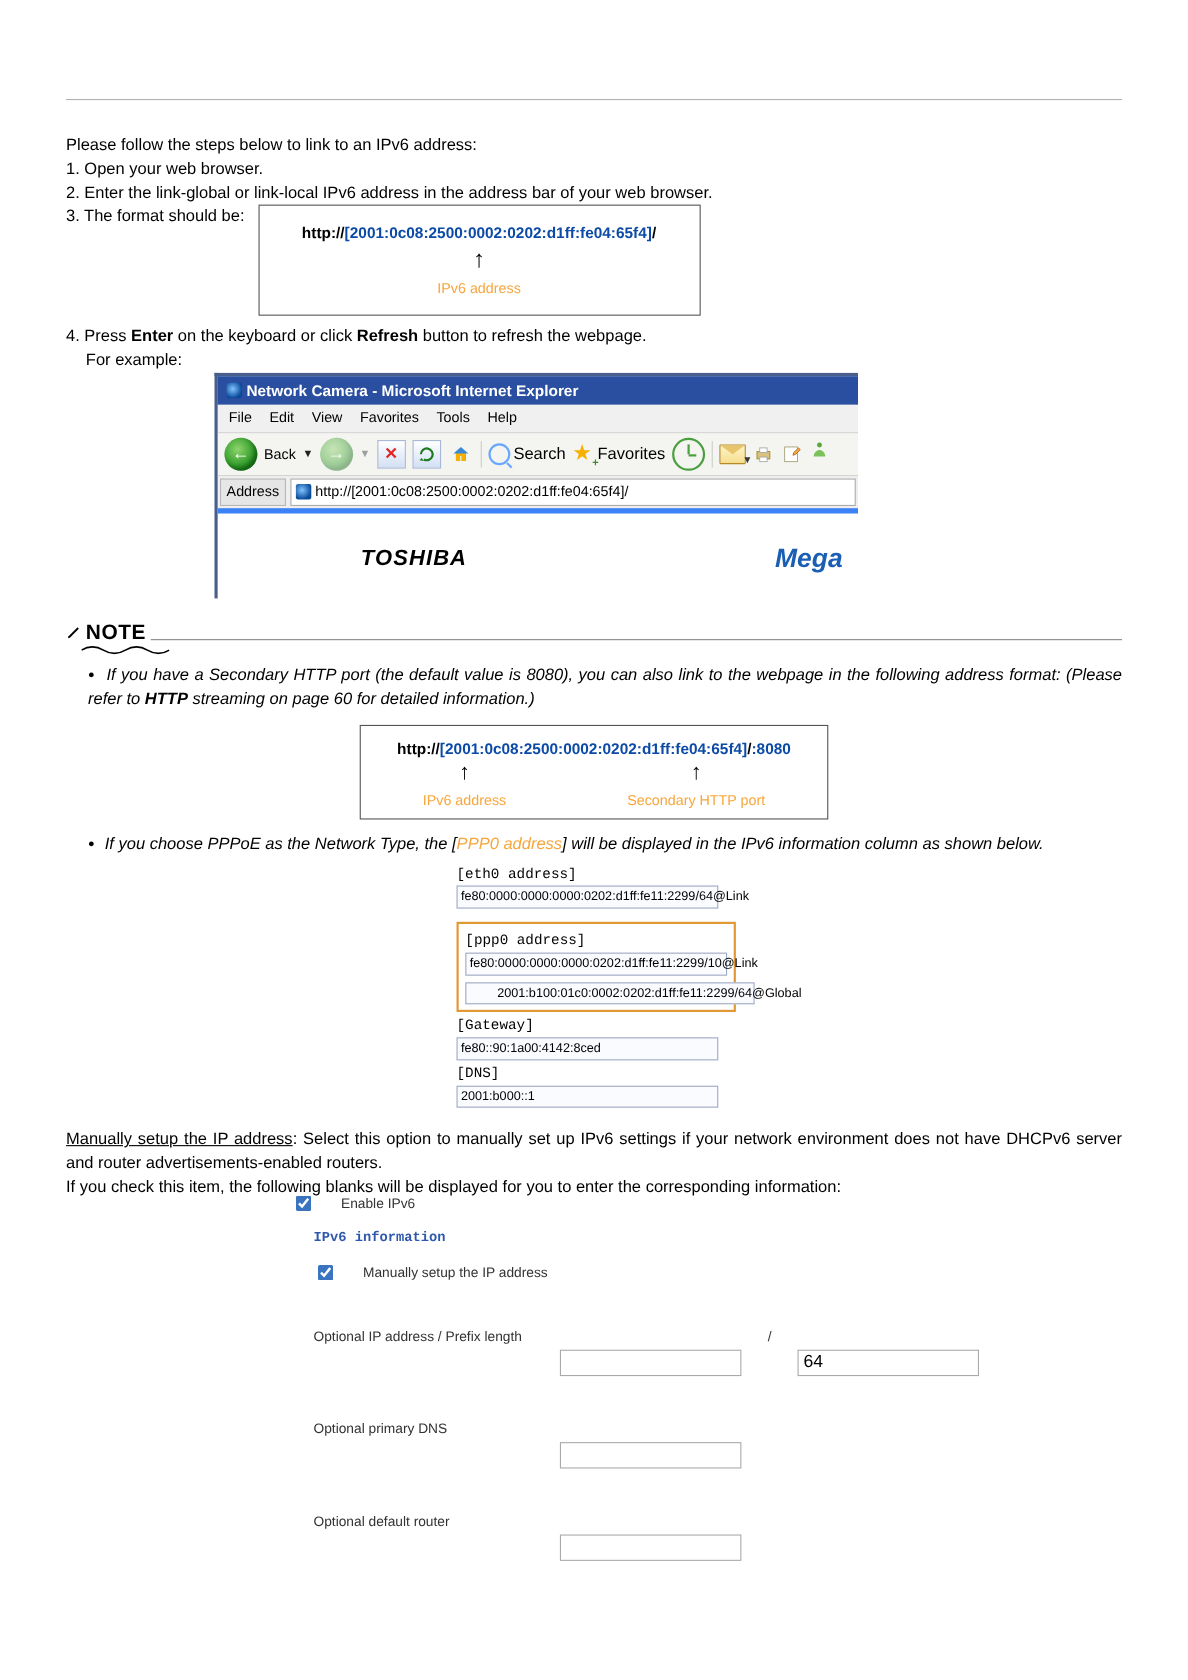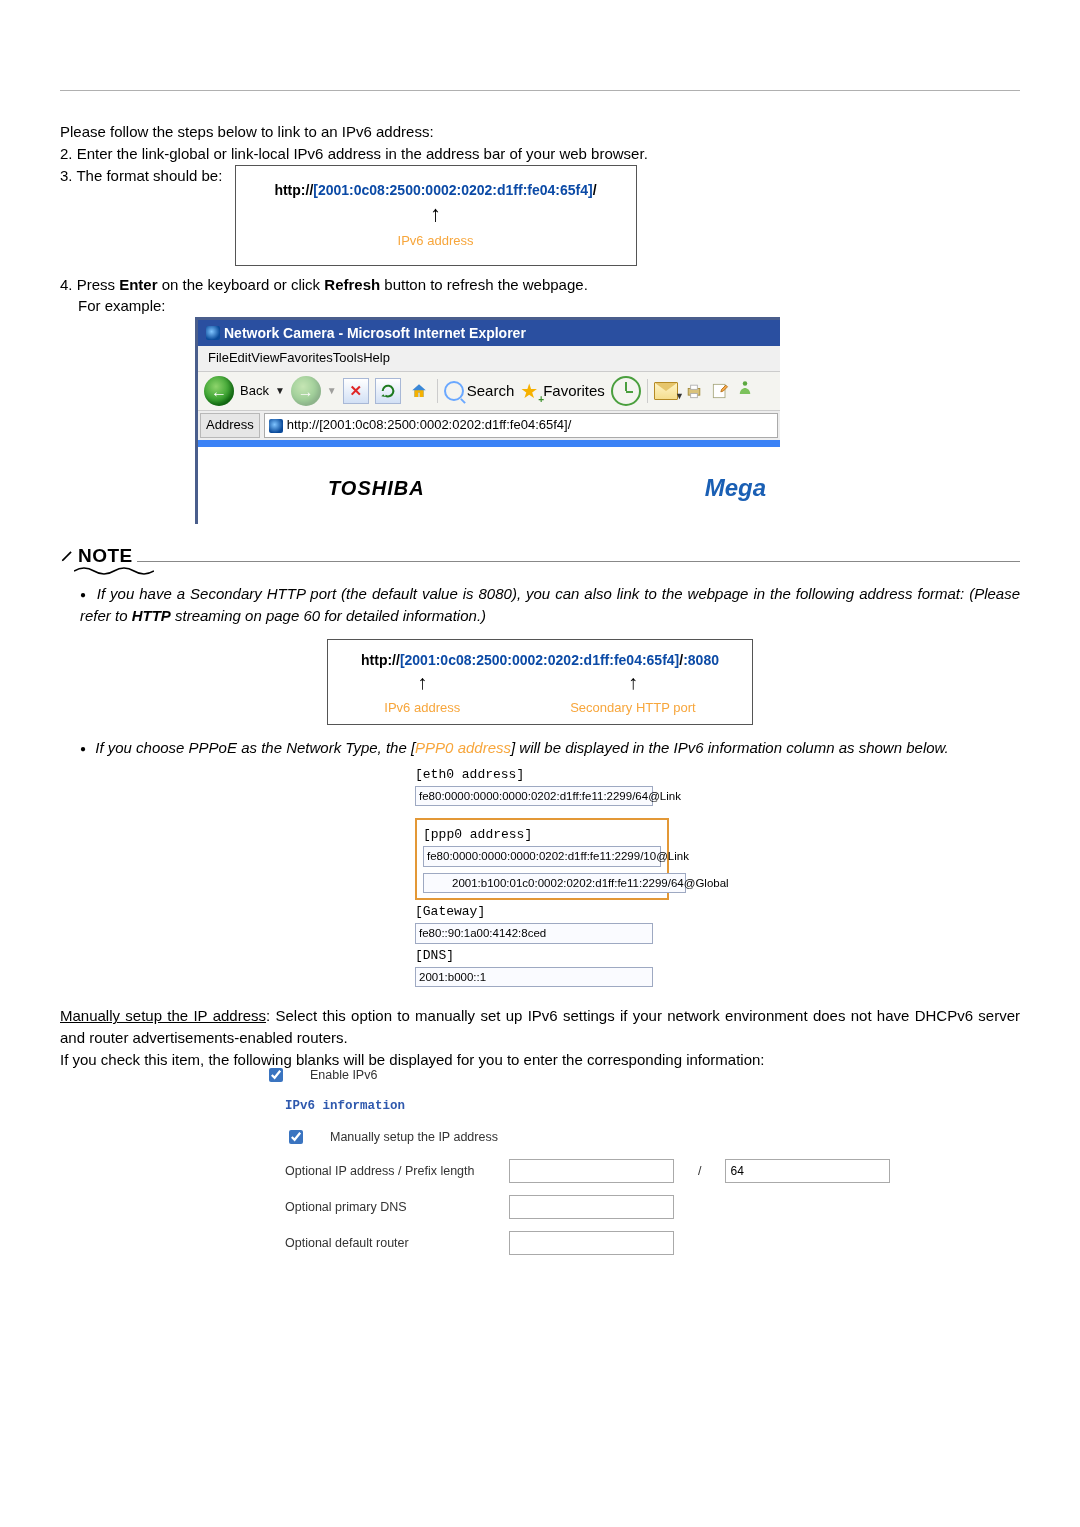--- a/index.html
+++ b/index.html
@@ -64,20 +64,21 @@
     height: 14px;
     display: inline-block;
     background: radial-gradient(circle at 40% 40%, #7fc4ff, #0a4a9a 70%);
     border-radius: 2px;
   }
   .ie-menubar {
     background: #f0f0f0;
     padding: 3px 10px;
     font-size: 13px;
     display: flex;
+    gap: 16px;
     border-bottom: 1px solid #ccc;
   }
   .ie-toolbar {
     background: #f4f4f0;
     padding: 4px 6px;
     display: flex;
     align-items: center;
     gap: 6px;
     border-bottom: 1px solid #ccc;
   }
@@ -137,21 +138,21 @@
   .hist::after { content: ""; position: absolute; left: 50%; top: 50%; width: 2px; height: 9px; background: #4a9f3e; transform-origin: bottom; transform: translate(-50%,-100%); }
   .hist::before { content: ""; position: absolute; left: 50%; top: 50%; width: 7px; height: 2px; background: #4a9f3e; }
   .mail { width: 22px; height: 16px; border: 1px solid #b58a25; background: linear-gradient(#fff4c6,#f5de8f); position: relative; border-radius: 1px; }
   .mail::before { content: ""; position: absolute; left: 0; right: 0; top: 0; height: 0; border-left: 11px solid transparent; border-right: 11px solid transparent; border-top: 8px solid #e6c56c; }
   .msn { font-size: 16px; color: #3b7d00; }
   .addr-bar {
     background: #eee;
     display: flex;
     align-items: center;
     padding: 2px;
-    border-bottom: 7px solid #3b82f6;
+    border-bottom: 5px solid #3b82f6;
   }
   .addr-lbl {
     font-size: 13px;
     background: #e6e6e6;
     border: 1px solid #b8b8b8;
     padding: 2px 5px;
   }
   .addr-field {
     flex: 1;
     background: #fff;
@@ -281,22 +282,23 @@
   .ipv6-settings input[type="checkbox"] {
     accent-color: #3a74c0;
     width: 14px;
     height: 14px;
   }
   .ipv6-settings input[type="text"] {
     border: 1px solid #aaa;
     height: 20px;
     width: 155px;
     background: #fff;
-    font-size: 12px;
+    font-size: 16px;
     padding: 1px 4px;
+    margin-top: 48px;
   }
   .ipv6-settings .short { width: 30px; }
   .page-num {
     position: absolute;
     left: 45px;
     bottom: -70px;
     width: 50px;
     height: 60px;
     background: #000;
     color: #fff;
@@ -310,20 +312,21 @@
   ul.bullets li { text-align: justify; }
 </style>
 </head>
 <body>
 
 <div class="page-wrap">
 <div class="page">
   <div class="top-line"></div>
   <div class="content">
     <div>Please follow the steps below to link to an IPv6 address:</div>
+    <div>1. Open your web browser.</div>
     <div>2. Enter the link-global or link-local IPv6 address in the address bar of your web browser.</div>
     <div>
       <span>3. The format should be:</span>
       <div class="url-box1">
         <div class="url-line">
           <span>http://</span><span class="blue">[</span><span class="blue">2001:0c08:2500:0002:0202:d1ff:fe04:65f4</span><span class="blue">]</span><span>/</span>
         </div>
         <span class="arrow-up">↑</span>
         <span class="ipv6-label">IPv6 address</span>
       </div>

